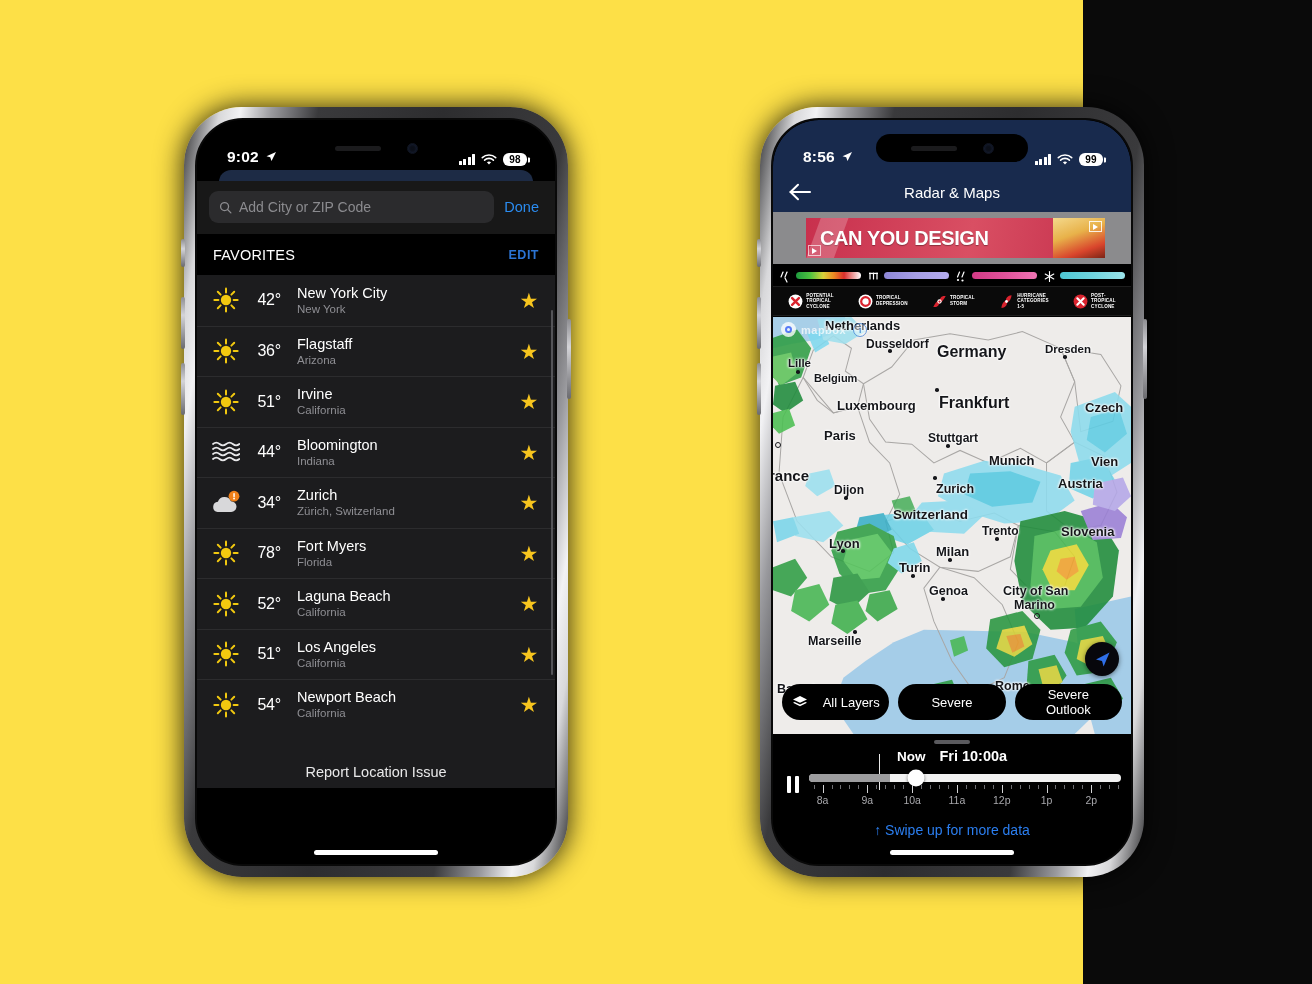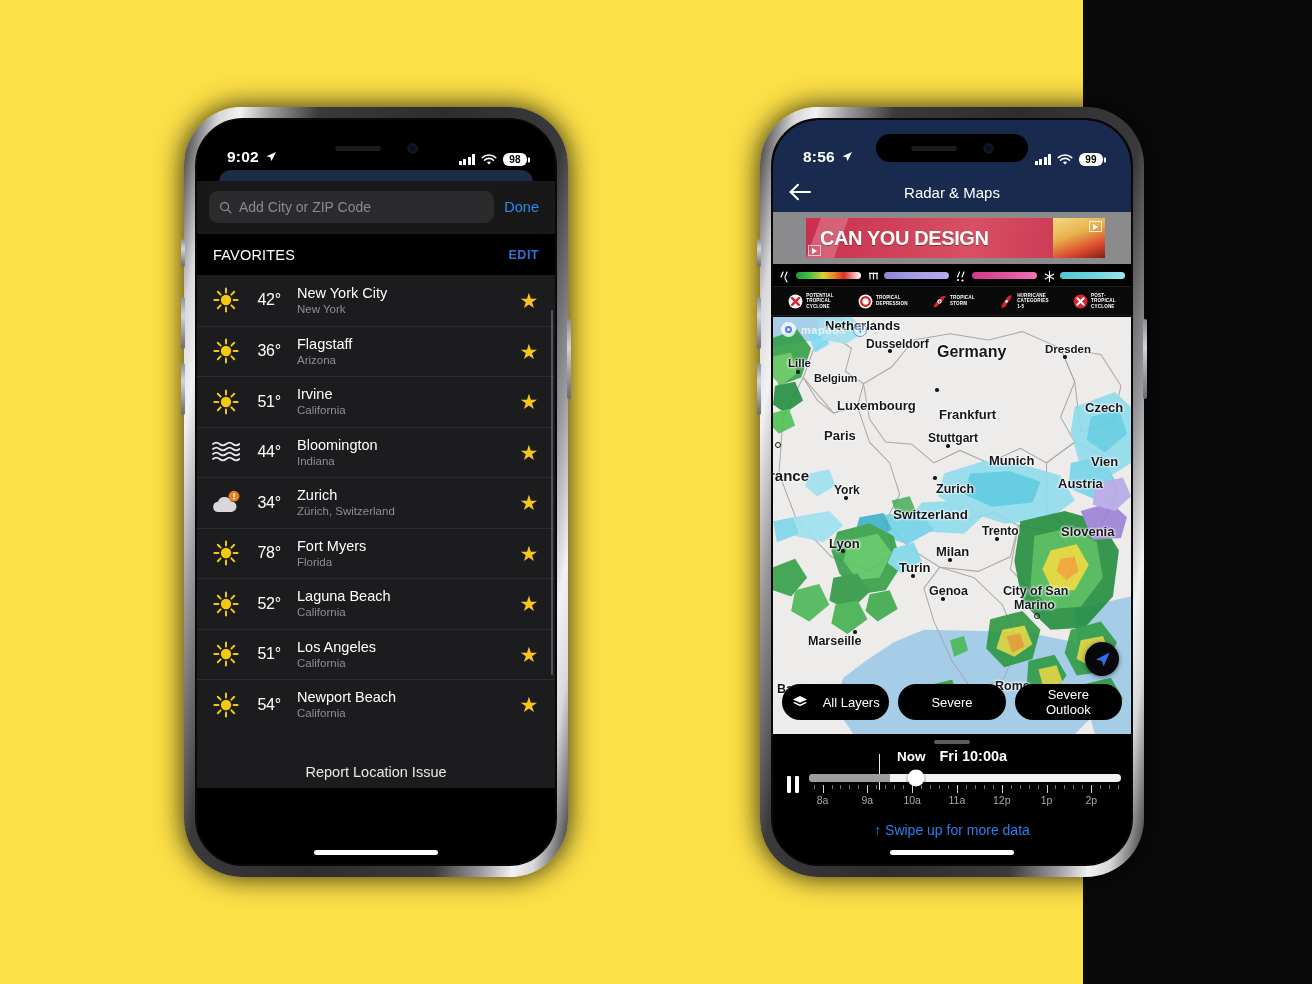--- a/index.html
+++ b/index.html
@@ -780,31 +780,31 @@
               <div class="map-lbl" style="left: 52px; top: 1px; font-size: 13px;">Netherlands</div>
               <div class="map-lbl" style="left: 93px; top: 20px; font-size: 12px;">Dusseldorf</div>
               <div class="map-dot" style="left: 115px; top: 32px;"></div>
               <div class="map-lbl" style="left: 164px; top: 26px; font-size: 16px;">Germany</div>
               <div class="map-lbl" style="left: 272px; top: 26px; font-size: 11.5px;">Dresden</div>
               <div class="map-dot" style="left: 290px; top: 38px;"></div>
               <div class="map-lbl" style="left: 15px; top: 40px; font-size: 11.5px;">Lille</div>
               <div class="map-dot" style="left: 23px; top: 53px;"></div>
               <div class="map-lbl" style="left: 41px; top: 55px; font-size: 11px;">Belgium</div>
               <div class="map-lbl" style="left: 64px; top: 81px; font-size: 13px;">Luxembourg</div>
-              <div class="map-lbl" style="left: 166px; top: 77px; font-size: 13px; margin-top: 13px;">Frankfurt</div>
+              <div class="map-lbl" style="left: 166px; top: 77px; font-size: 16px;">Frankfurt</div>
               <div class="map-dot" style="left: 162px; top: 71px;"></div>
               <div class="map-lbl" style="left: 312px; top: 83px; font-size: 13px;">Czech</div>
               <div class="map-lbl" style="left: 10px; top: 111px; font-size: 13px; padding-left: 41px;">Paris</div>
               <div class="map-cap" style="left: 2px; top: 125px;"></div>
               <div class="map-lbl" style="left: 155px; top: 114px; font-size: 12px;">Stuttgart</div>
               <div class="map-dot" style="left: 173px; top: 127px;"></div>
               <div class="map-lbl" style="left: 216px; top: 136px; font-size: 13px;">Munich</div>
               <div class="map-lbl" style="left: 318px; top: 137px; font-size: 13px;">Vien</div>
               <div class="map-lbl" style="left: -4px; top: 150px; font-size: 15px;">rance</div>
-              <div class="map-lbl" style="left: 61px; top: 166px; font-size: 12px;">York</div>
+              <div class="map-lbl" style="left: 61px; top: 166px; font-size: 12px;">Dijon</div>
               <div class="map-dot" style="left: 71px; top: 179px;"></div>
               <div class="map-lbl" style="left: 163px; top: 165px; font-size: 12.5px;">Zurich</div>
               <div class="map-dot" style="left: 160px; top: 159px;"></div>
               <div class="map-lbl" style="left: 285px; top: 159px; font-size: 13px;">Austria</div>
               <div class="map-lbl" style="left: 120px; top: 190px; font-size: 13.5px;">Switzerland</div>
               <div class="map-lbl" style="left: 209px; top: 207px; font-size: 12px;">Trento</div>
               <div class="map-dot" style="left: 222px; top: 220px;"></div>
               <div class="map-lbl" style="left: 288px; top: 207px; font-size: 13px;">Slovenia</div>
               <div class="map-lbl" style="left: 56px; top: 219px; font-size: 13px;">Lyon</div>
               <div class="map-dot" style="left: 68px; top: 232px;"></div>

